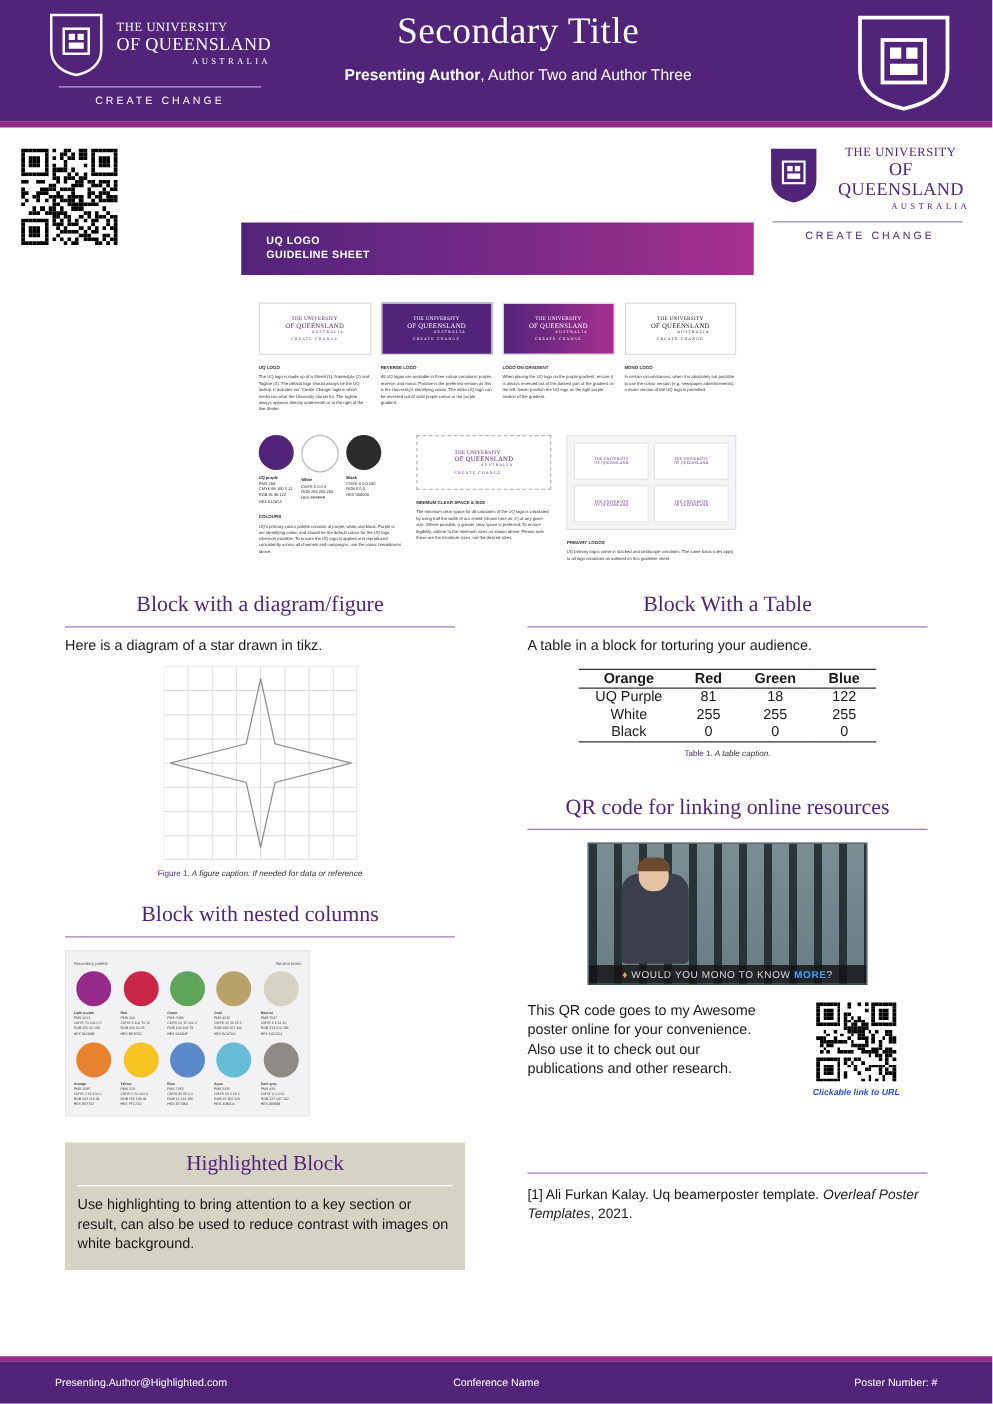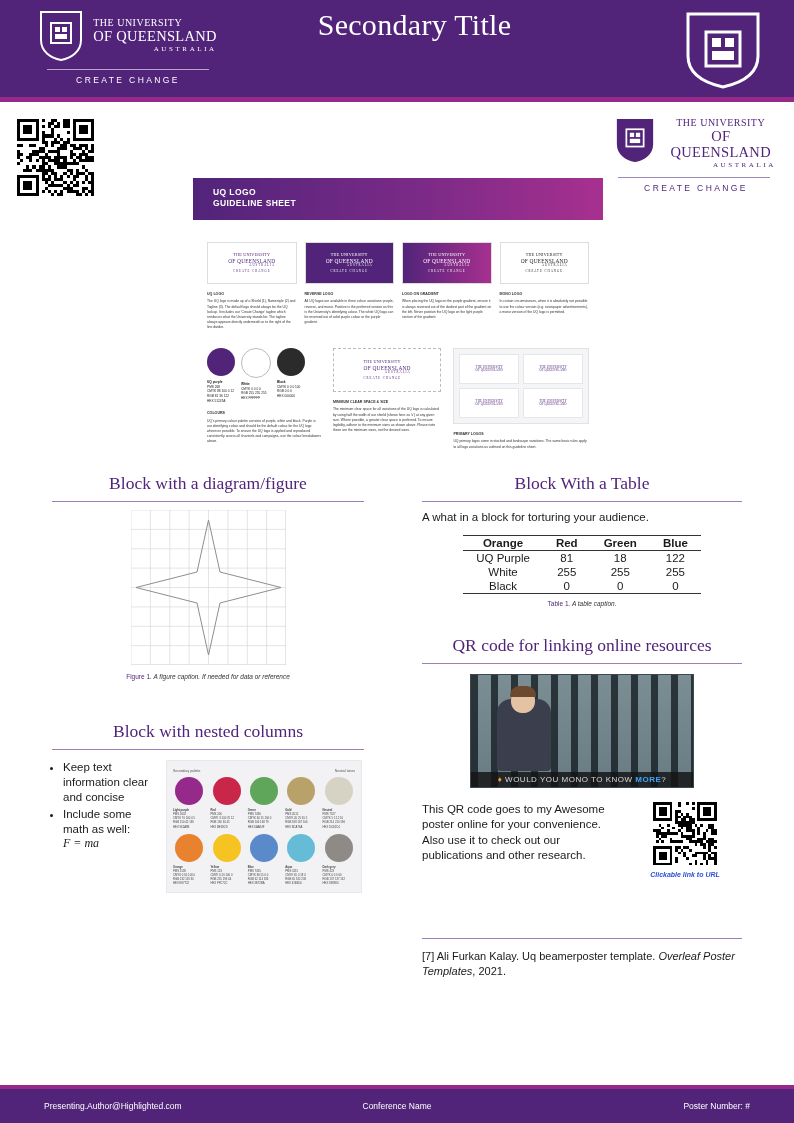--- a/index.html
+++ b/index.html
@@ -450,20 +450,23 @@
         <div class="l2">OF QUEENSLAND</div>
         <div class="l3">AUSTRALIA</div>
       </div>
     </div>
     <div class="hr-thin"></div>
     <div class="create-change">CREATE CHANGE</div>
   </div>
 
   <div class="header-center">
     <h1 class="poster-title">Secondary Title</h1>
+    <div class="authors">
+      <span>Presenting Author</span><span class="rest">, Author Two and Author Three</span>
+    </div>
   </div>
 
   <div class="header-right-shield">
     <svg viewBox="0 0 78 80" width="78" height="80">
       <path d="M4 4 H74 V46 C74 64 57 73 39 77 C21 73 4 64 4 46 Z" fill="none" stroke="#ffffff" stroke-width="3"></path>
       <rect x="22" y="22" width="34" height="34" fill="none" stroke="#ffffff" stroke-width="3"></rect>
       <rect x="28" y="28" width="9" height="9" fill="#ffffff"></rect>
       <rect x="41" y="28" width="9" height="9" fill="#ffffff"></rect>
       <rect x="28" y="41" width="22" height="9" fill="#ffffff"></rect>
     </svg>
@@ -1282,20 +1285,21 @@
           <b>PRIMARY LOGOS</b>
           <span>UQ primary logos come in stacked and landscape variations. The same basic rules apply to all logo variations as outlined on this guideline sheet.</span>
         </div>
       </div>
     </div>
   </div>
 
   <div class="blk-diagram">
     <div class="block-head">Block with a diagram/figure</div>
     <div class="block-rule"></div>
+    <div class="block-body">Here is a diagram of a star drawn in tikz.</div>
     <div class="tikz-wrap">
       <svg width="155" height="155" viewBox="0 0 155 155">
         <g stroke="#d8d8d8" stroke-width="0.7">
           <line x1="0" y1="0" x2="155" y2="0"></line>
           <line x1="0" y1="19.4" x2="155" y2="19.4"></line>
           <line x1="0" y1="38.8" x2="155" y2="38.8"></line>
           <line x1="0" y1="58.1" x2="155" y2="58.1"></line>
           <line x1="0" y1="77.5" x2="155" y2="77.5"></line>
           <line x1="0" y1="96.9" x2="155" y2="96.9"></line>
           <line x1="0" y1="116.3" x2="155" y2="116.3"></line>
@@ -1315,21 +1319,21 @@
       </svg>
     </div>
     <div class="fig-caption">
       <span>Figure 1</span><span class="ital">. A figure caption. If needed for data or reference</span>
     </div>
   </div>
 
   <div class="blk-table">
     <div class="block-head">Block With a Table</div>
     <div class="block-rule"></div>
-    <div class="block-body">A what in a block for torturing your audience.</div>
+    <div class="block-body">A table in a block for torturing your audience.</div>
     <table class="data">
       <thead>
         <tr>
           <th>Orange</th>
           <th>Red</th>
           <th>Green</th>
           <th>Blue</th>
         </tr>
       </thead>
       <tbody>
@@ -1908,29 +1912,20 @@
           </div>
         <div class="qr-link">Clickable link to URL</div>
       </div>
     </div>
   </div>
 
   <div class="blk-nested">
     <div class="block-head">Block with nested columns</div>
     <div class="block-rule"></div>
     <div class="nested-row">
-      <div class="bullets">
-        <ul>
-          <li>Keep text information clear and concise</li>
-          <li>
-            <span>Include some math as well:</span>
-            <div class="math">F = ma</div>
-          </li>
-        </ul>
-      </div>
       <div class="palette-img">
         <div class="pal-headrow">
           <span>Secondary palette</span>
           <span>Neutral tones</span>
         </div>
         <div class="pal-grid" id="palette-grid">
             <div>
               <div class="pal-dot" style="background: rgb(150, 42, 139);"></div>
               <div class="pal-cap"><b>Light purple</b><div style="white-space: pre-line;">PMS 2602
 CMYK 70 100 0 5
@@ -1998,25 +1993,30 @@
               <div class="pal-cap"><b>Dark grey</b><div style="white-space: pre-line;">PMS 423
 CMYK 0 0 0 60
 RGB 137 137 132
 HEX 898984</div></div>
             </div>
           </div>
       </div>
     </div>
   </div>
 
+  <div class="blk-highlight">
+    <div class="block-head">Highlighted Block</div>
+    <div class="block-rule"></div>
+    <div class="block-body">Use highlighting to bring attention to a key section or result, can also be used to reduce contrast with images on white background.</div>
+  </div>
 
   <div class="blk-refs">
     <div class="block-rule"></div>
     <div class="ref-item">
-      <span>[7] Ali Furkan Kalay. Uq beamerposter template. </span><span class="ital">Overleaf Poster Templates</span><span>, 2021.</span>
+      <span>[1] Ali Furkan Kalay. Uq beamerposter template. </span><span class="ital">Overleaf Poster Templates</span><span>, 2021.</span>
     </div>
   </div>
 
 </div>
 
 <div class="footer-rule"></div>
 <div class="footer">
   <div class="fl">Presenting.Author@Highlighted.com</div>
   <div class="fc">Conference Name</div>
   <div class="fr">Poster Number:  #</div>

